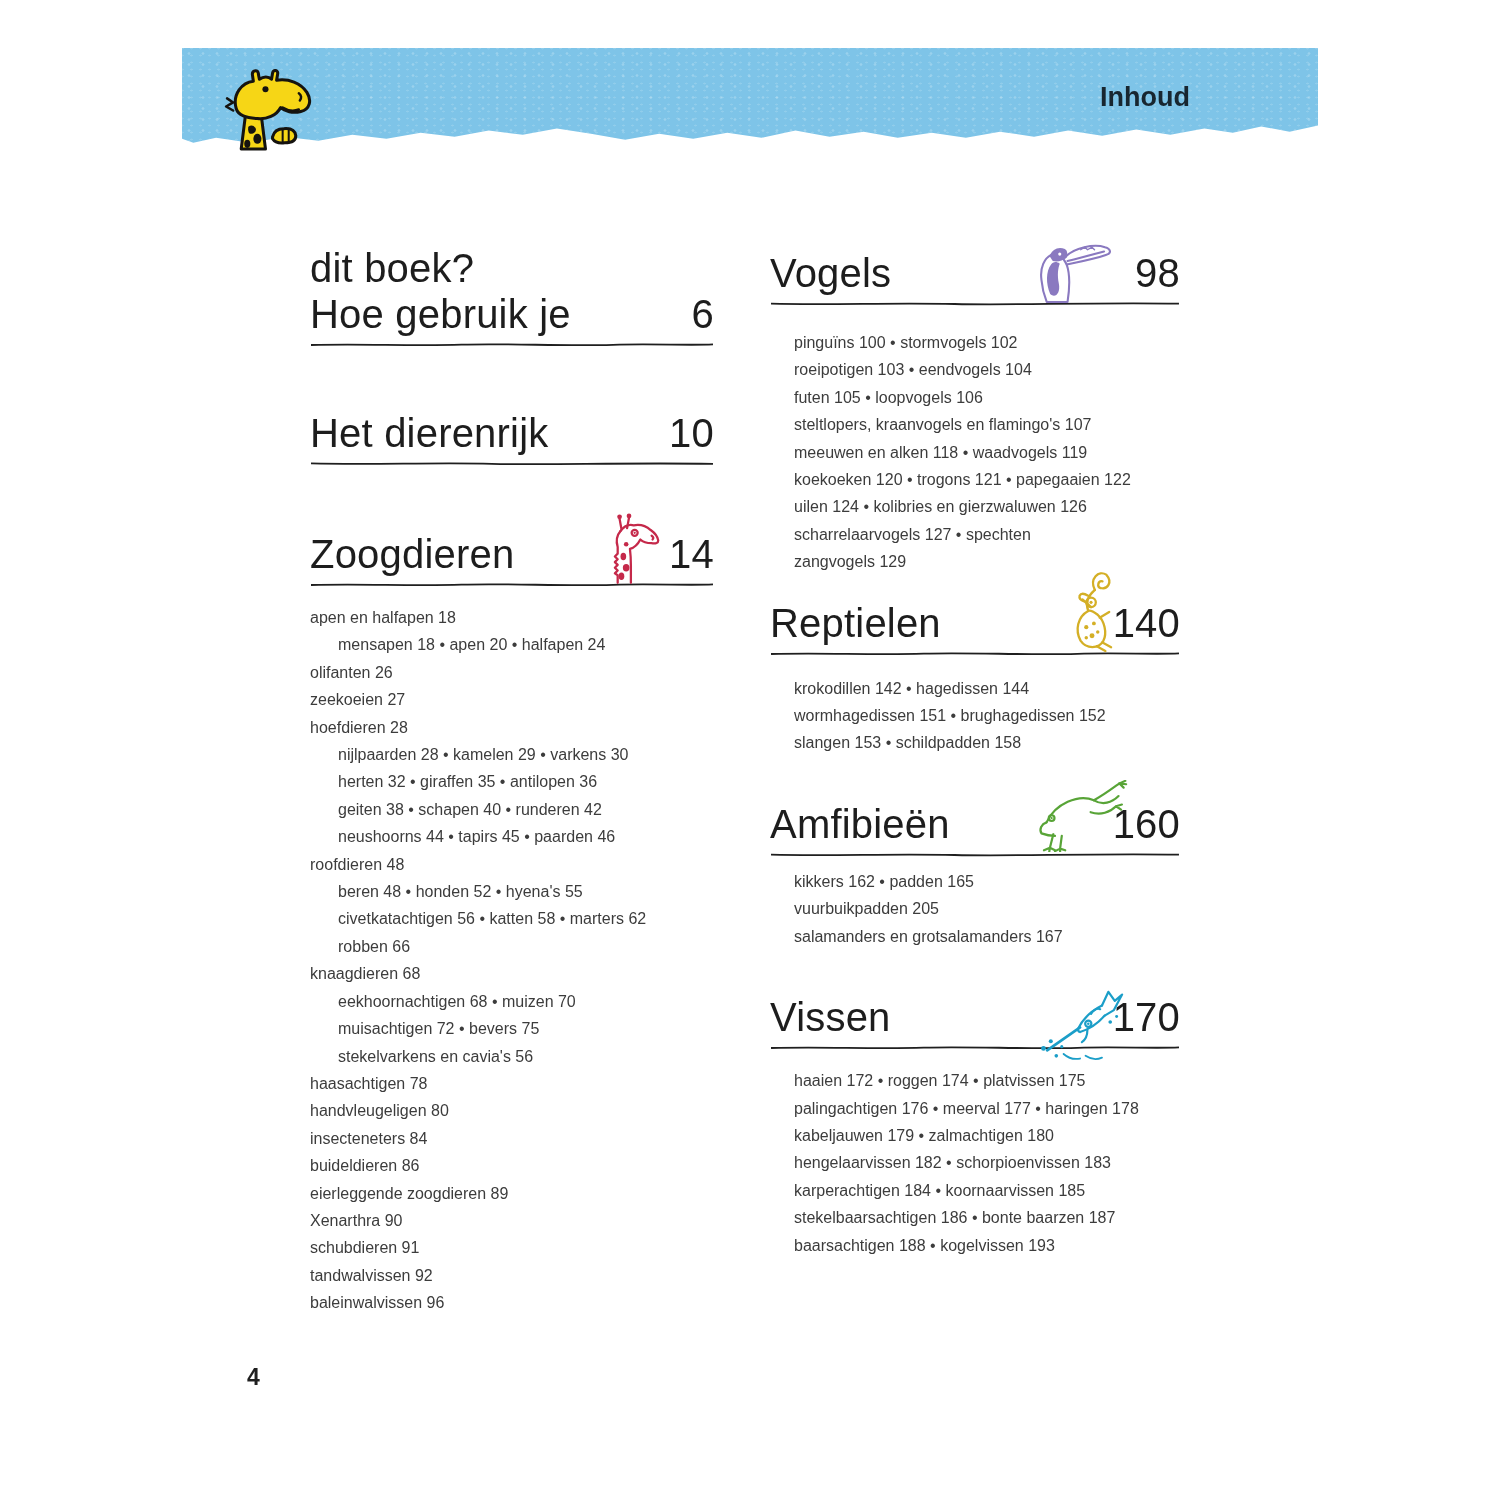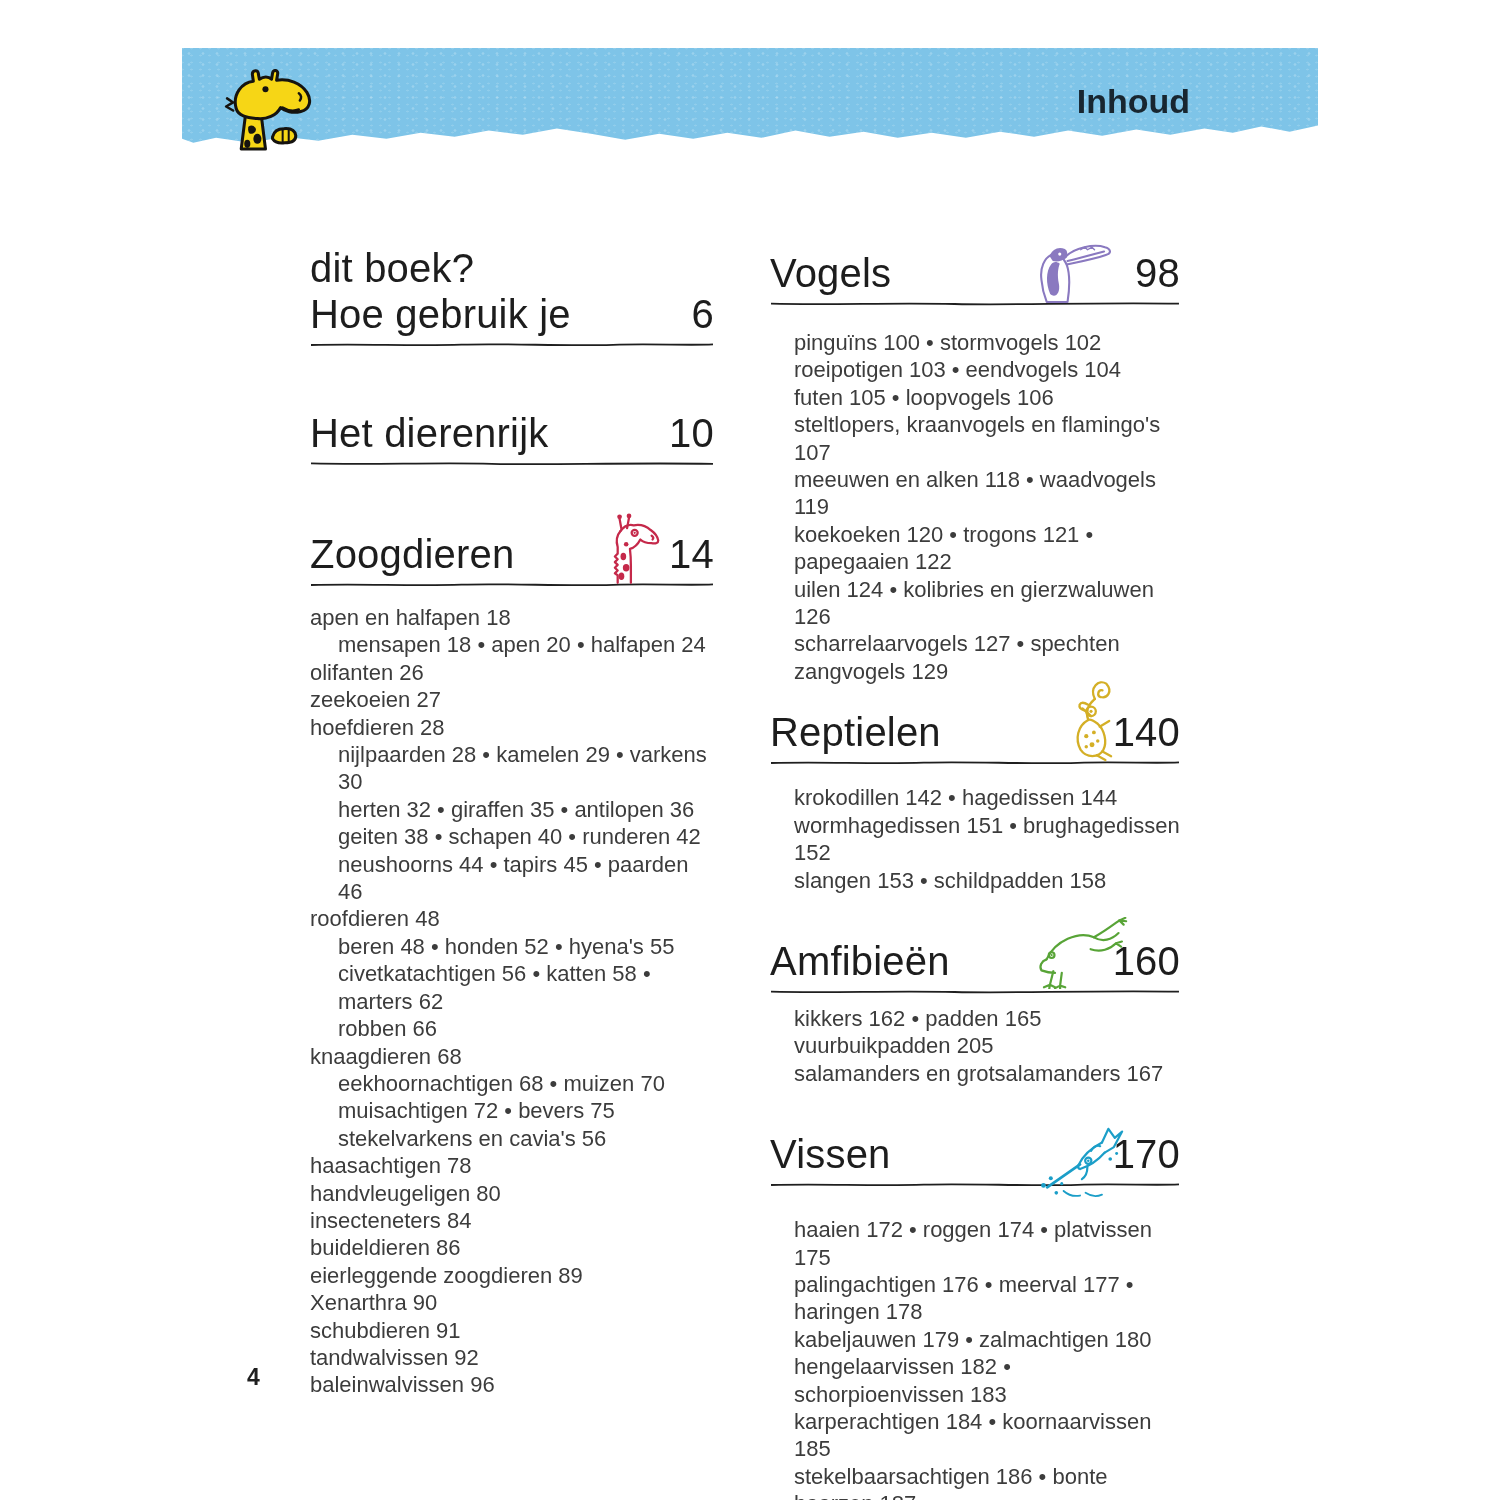--- a/index.html
+++ b/index.html
@@ -12,21 +12,21 @@
     position:absolute;left:182px;top:48px;width:1136px;height:102px;
     background-color:var(--band,#7ec4e8);
     background-image:
       radial-gradient(rgba(255,255,255,.22) 1.2px, transparent 1.7px),
       radial-gradient(rgba(255,255,255,.15) 1px, transparent 1.5px);
     background-size:14px 11px,9px 7px;background-position:0 0,5px 4px;
     clip-path:polygon(0% 0%,100% 0%,100% 76%,97.5% 82%,95% 77%,92.5% 83%,90% 79%,87% 85%,84% 80%,81% 86%,78% 81%,75% 87%,72% 82%,69% 88%,66% 83%,63% 88%,60% 82%,57% 87%,54% 81%,51% 88%,48% 83%,45% 89%,42% 84%,39% 90%,36% 84%,33% 79%,30% 85%,27% 81%,24% 87%,21% 83%,18% 89%,15% 85%,12% 91%,9% 87%,6% 93%,3% 88%,1% 93%,0% 89%);
   }
   .inhoud{
     position:absolute;right:128px;top:34px;
-    font-size:34px;font-weight:bold;color:var(--header_title_text,#182630);
+    font-size:27px;font-weight:bold;color:var(--header_title_text,#182630);
   }
   .logo{position:absolute;left:220px;top:66px;width:96px;height:86px;z-index:3;}
   
   .col{position:absolute;}
   .col-left{left:310px;top:245px;width:404px;}
   .col-right{left:770px;top:250px;width:410px;}
   .sec-head{position:relative;font-size:40px;line-height:46px;color:var(--heading_text,#1d1d1d);letter-spacing:.2px;}
   .sec-page{position:absolute;right:0;bottom:0;font-size:40px;line-height:46px;}
   .rule{display:block;width:100%;height:7px;margin-top:4px;}
   .sec-icon{position:absolute;z-index:2;}
@@ -37,22 +37,22 @@
   .icon-fish{right:46px;bottom:-26px;width:96px;height:78px;}
   .toc-items{margin-top:16px;}
   .m-secB{margin-top:62px;}
   .m-secC{margin-top:64px;}
   .m-itemsV{margin-top:22px;}
   .m-secR{margin-top:24px;}
   .m-itemsR{margin-top:18px;}
   .m-secA{margin-top:44px;}
   .m-itemsA{margin-top:10px;}
   .m-secF{margin-top:44px;}
-  .m-itemsF{margin-top:28px;}
-  .toc-line{font-size:22px;line-height:27.4px;color:var(--body_text,#3c3c3c);}
+  .m-itemsF{margin-top:16px;}
+  .toc-line{font-size:16px;line-height:27.4px;color:var(--body_text,#3c3c3c);}
   .toc-line.indent{padding-left:28px;}
   .col-right .toc-items{padding-left:24px;}
   .pagenum{position:absolute;left:247px;top:1364px;font-size:23px;font-weight:bold;color:#1f1f1f;}
   svg .stroke{fill:none;stroke-linecap:round;stroke-linejoin:round;}
 </style>
 </head>
 <body>
 
 <div class="band">
   <div class="inhoud">Inhoud</div>

